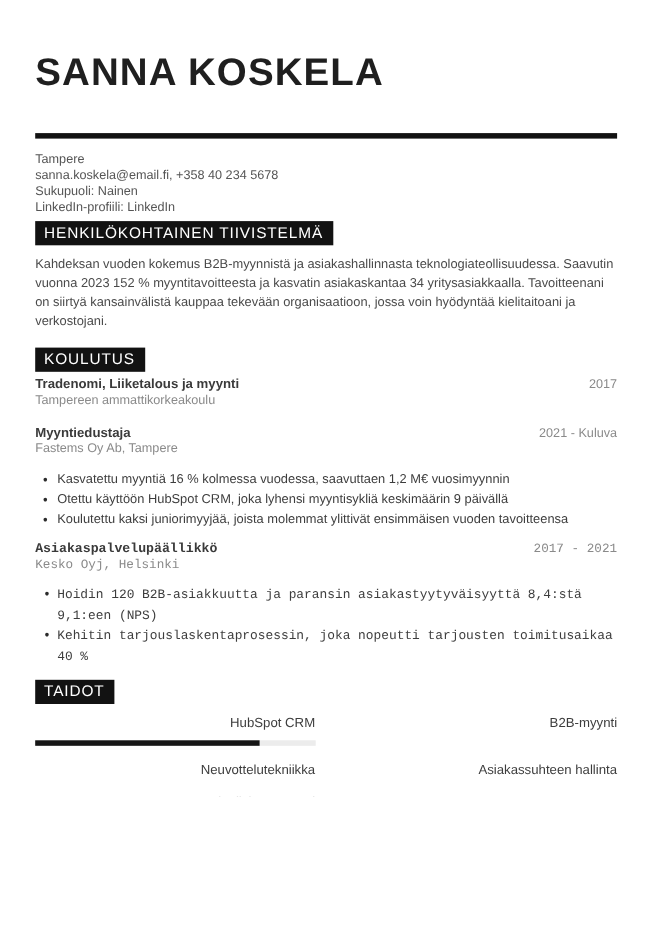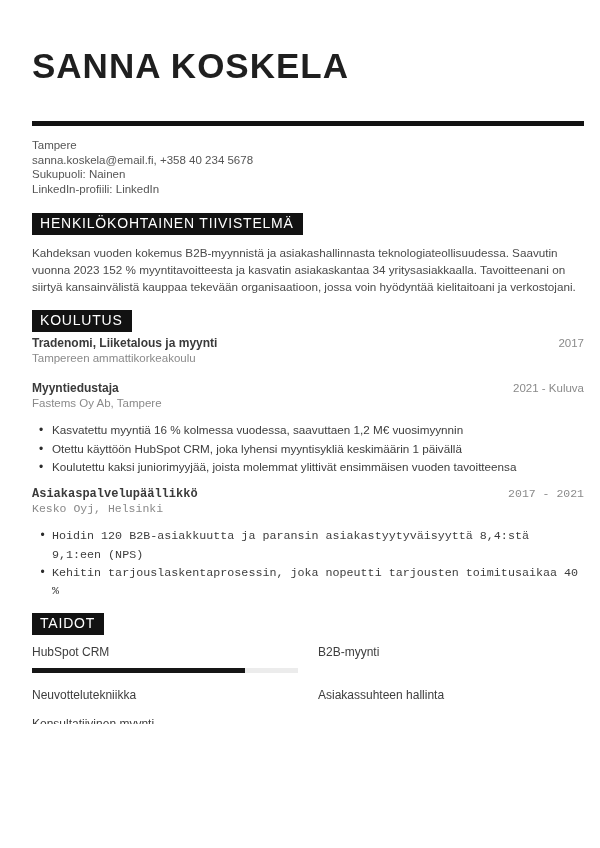--- a/index.html
+++ b/index.html
@@ -7,36 +7,36 @@
     --body:#4a4a4a;
     --muted:#8a8a8a;
     --track:#ececec;
     --paper:#ffffff;
   }
   *{margin:0;padding:0;box-sizing:border-box;}
   html,body{background:#fff;}
   body{font-family:"Liberation Sans","DejaVu Sans",sans-serif;}
   .page{
     width:600px;height:724px;background:var(--paper);
-    padding:46px 16px 0 32px;overflow:hidden;position:relative;
+    padding:46px 39px 0 32px;overflow:hidden;position:relative;
   }
   .name{
     font-size:35px;line-height:39px;font-weight:700;color:#1f1f1f;
     letter-spacing:1px;
   }
   .rule{margin-top:36px;height:5px;background:var(--accent);}
   .sec-heading{
     display:inline-block;background:var(--accent);color:#fff;
     font-size:14px;line-height:13px;font-weight:400;letter-spacing:.8px;
     padding:4px 9px 5px 8px;
   }
   .sec-personal{margin-top:12px;}
   .contact{margin-top:9px;}
   .contact div{font-size:11.5px;line-height:14.7px;color:#555;}
-  .sec-summary{margin-top:16px;}
+  .sec-summary{margin-top:4px;}
   .summary-p{margin-top:9px;font-size:11.7px;line-height:17.2px;color:var(--body);}
   .sec-education{margin-top:15px;}
   .entry{margin-top:4px;}
   .entry-row{display:flex;justify-content:space-between;align-items:baseline;}
   .entry-title{font-size:12px;line-height:15px;font-weight:700;color:#3a3a3a;}
   .entry-date{font-size:11.5px;color:var(--muted);white-space:nowrap;}
   .entry-sub{font-size:11.5px;line-height:14.5px;color:var(--muted);}
   .sec-experience{margin-top:15px;}
   .job{margin-top:10px;}
   .job + .job{margin-top:10px;font-family:Liberation Mono, monospace;}
@@ -45,21 +45,21 @@
     position:relative;padding-left:20px;
     font-size:11.7px;line-height:18.4px;color:#3d3d3d;
   }
   .bullets li::before{
     content:"\2022";position:absolute;left:7px;top:0;
     color:#2b2b2b;font-size:12px;
   }
   .sec-skills{margin-top:12px;}
   .skills-grid{
     margin-top:10px;display:grid;grid-template-columns:1fr 1fr;
-    column-gap:20px;row-gap:15px;
+    column-gap:20px;row-gap:15px;text-align:right;
   }
   .skill-label{font-size:12px;line-height:14px;color:#3d3d3d;}
   .skill-bar{margin-top:9px;height:5px;background:var(--track);}
   .skill-bar-fill{height:100%;background:#161616;}
 </style>
 </head>
 <body>
 
 <div class="page">
 
@@ -95,21 +95,21 @@
   <section class="sec-experience">
 
     <div class="job">
       <div class="entry-row">
         <div class="entry-title">Myyntiedustaja</div>
         <div class="entry-date">2021 - Kuluva</div>
       </div>
       <div class="entry-sub">Fastems Oy Ab, Tampere</div>
       <ul class="bullets">
         <li>Kasvatettu myyntiä 16 % kolmessa vuodessa, saavuttaen 1,2 M€ vuosimyynnin</li>
-        <li>Otettu käyttöön HubSpot CRM, joka lyhensi myyntisykliä keskimäärin 1 päivällä</li>
+        <li>Otettu käyttöön HubSpot CRM, joka lyhensi myyntisykliä keskimäärin 9 päivällä</li>
         <li>Koulutettu kaksi juniorimyyjää, joista molemmat ylittivät ensimmäisen vuoden tavoitteensa</li>
       </ul>
     </div>
 
     <div class="job">
       <div class="entry-row">
         <div class="entry-title">Asiakaspalvelupäällikkö</div>
         <div class="entry-date">2017 - 2021</div>
       </div>
       <div class="entry-sub">Kesko Oyj, Helsinki</div>

